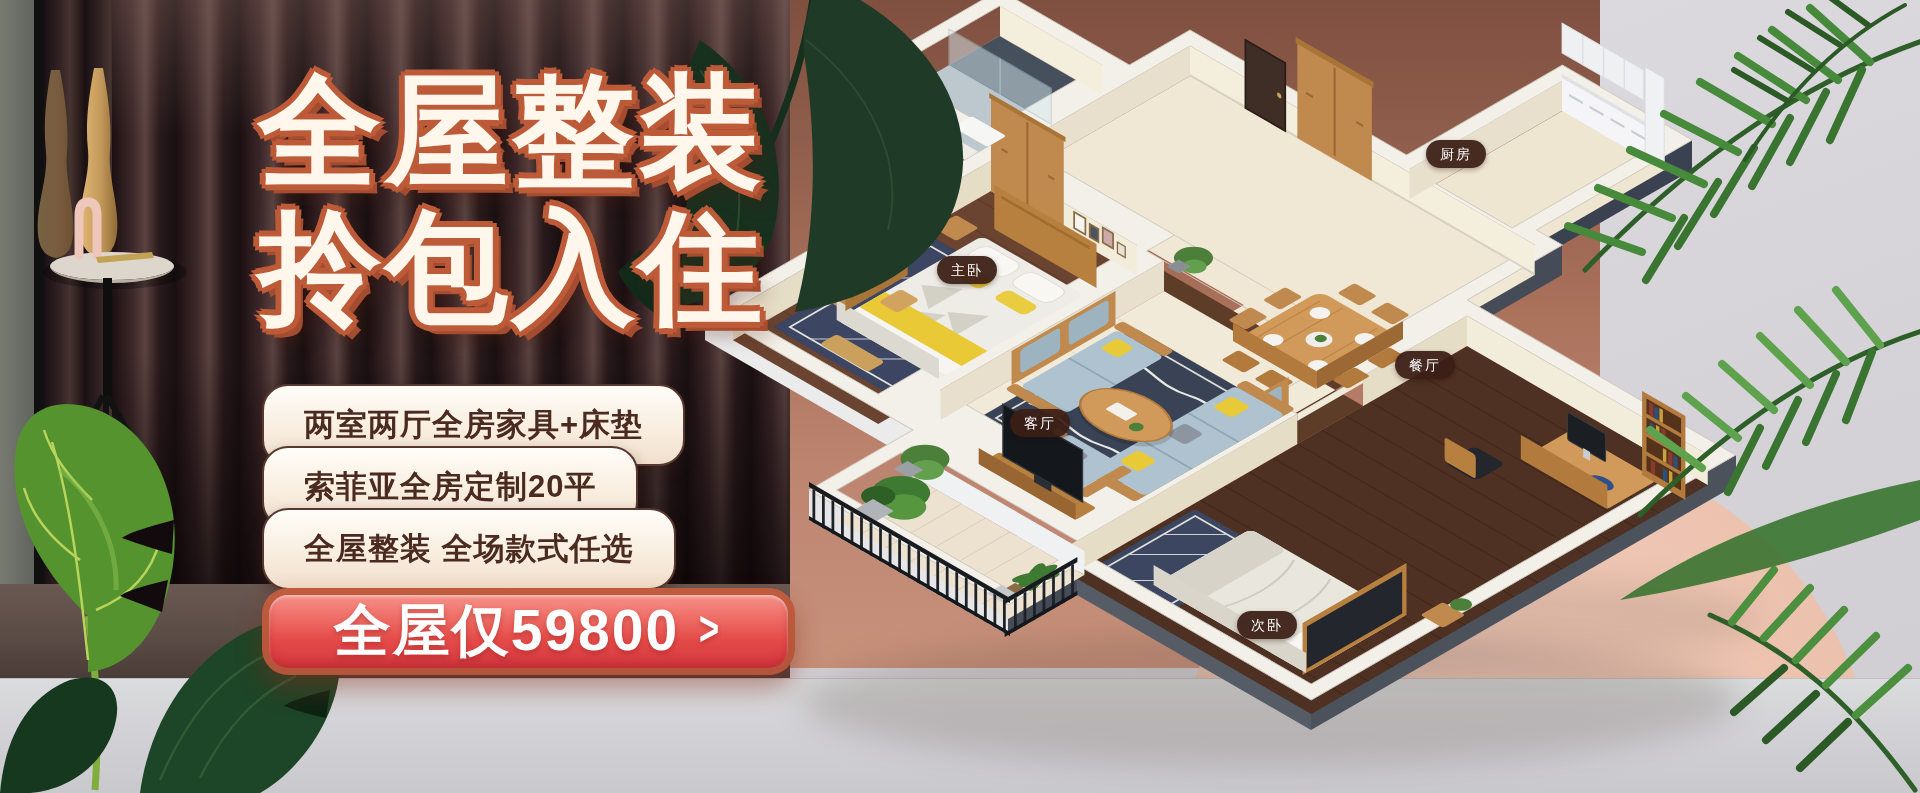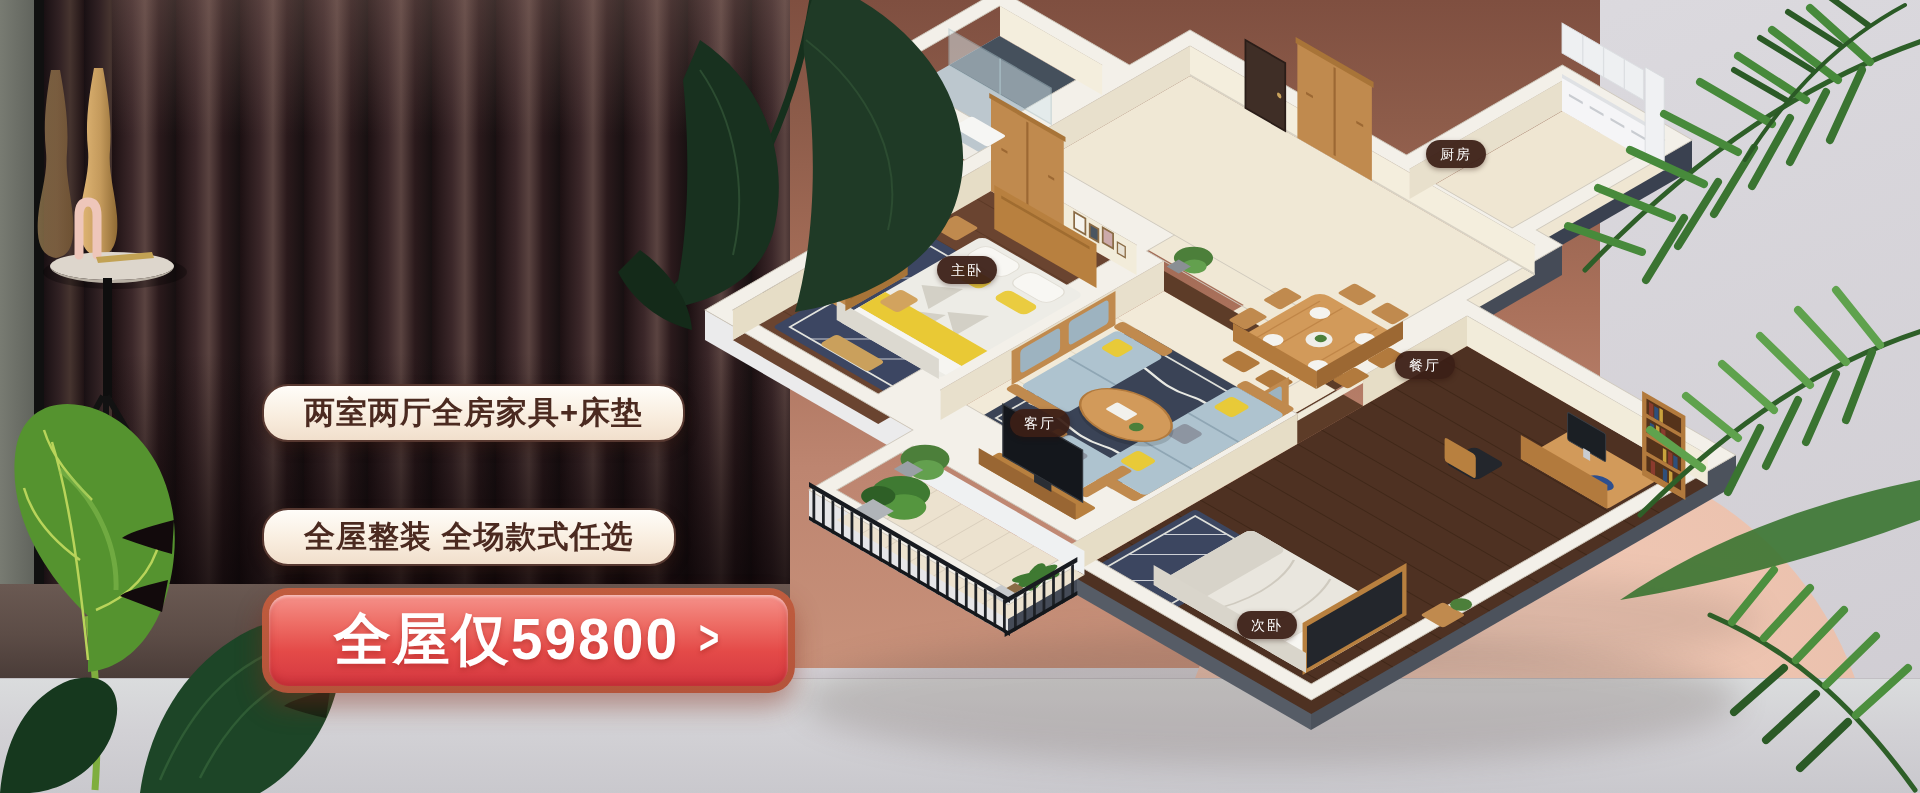--- a/index.html
+++ b/index.html
@@ -36,28 +36,28 @@
 
   
   .headline{left:258px;top:64px;line-height:136px;font-size:123px;font-weight:bold;
     color:#fff7ec;letter-spacing:4px;white-space:nowrap;
     text-shadow:
       -6px 0 #bd5a38, 6px 0 #bd5a38, 0 -6px #bd5a38, 0 6px #bd5a38,
       -4px -4px #bd5a38, 4px -4px #bd5a38, -4px 4px #bd5a38, 4px 4px #bd5a38,
       8px 9px 0 #a44c30, 12px 14px 18px rgba(80,30,15,.4);}
 
   
-  .pill{left:262px;height:46px;line-height:46px;padding:4px 40px;border-radius:26px;
+  .pill{left:262px;height:46px;line-height:46px;padding:16px 40px;border-radius:26px;
     background:linear-gradient(180deg,#fffdf9 0%,#f8ecdd 60%,#f1dfcc 100%);
     border:2px solid #573830;box-shadow:0 6px 14px rgba(55,25,15,.38);
     font-size:31px;font-weight:bold;color:#4b2a20;letter-spacing:1px;white-space:nowrap;}
   .pill1{top:384px;} .pill2{top:446px;} .pill3{top:508px;}
 
   
-  .cta{left:262px;top:588px;width:533px;height:105px;border-radius:26px;
+  .cta{left:262px;top:588px;width:533px;height:87px;border-radius:26px;
     background:linear-gradient(180deg,#c05c3e 0%,#b4543a 100%);
     box-shadow:0 14px 26px rgba(130,45,28,.45);padding:7px;box-sizing:border-box;cursor:pointer;}
   .cta-inner{width:100%;height:100%;border-radius:19px;
     background:linear-gradient(180deg,#f5918a 0%,#ee6f67 30%,#e44a48 62%,#d43841 100%);
     box-shadow:inset 0 2px 3px rgba(255,255,255,.45), inset 0 -4px 8px rgba(150,20,25,.35);
     display:flex;align-items:center;justify-content:center;color:#fff;}
   .cta-label{font-size:57px;font-weight:bold;letter-spacing:2px;text-shadow:0 3px 5px rgba(140,25,20,.35);}
   .cta-arrow{font-size:48px;font-weight:bold;margin-left:16px;transform:scaleX(.72) translateY(-3px);
     text-shadow:0 3px 5px rgba(140,25,20,.35);}
 
@@ -498,23 +498,30 @@
       <path d="M1872,352 L1846,420 M1836,374 L1806,442 M1798,400 L1766,466 M1760,428 L1728,492" stroke="#3a7431" stroke-width="8"></path>
       <path d="M1920,480 C1800,505 1700,545 1620,600 C1710,585 1810,560 1920,520 Z" fill="#3a7431" stroke="none" opacity=".9"></path>
       <path d="M1915,790 C1850,700 1790,650 1710,615" stroke="#2e5f28" stroke-width="5"></path>
       <path d="M1856,715 L1908,668 M1826,685 L1876,636 M1796,660 L1844,610 M1764,638 L1810,588 M1732,622 L1774,570" stroke="#4c8f3e" stroke-width="8"></path>
       <path d="M1848,722 L1800,768 M1816,694 L1766,740 M1784,668 L1734,712" stroke="#2b5a26" stroke-width="8"></path>
       <path d="M1905,5 C1840,40 1790,90 1745,160" stroke="#2b5a26" stroke-width="4"></path>
       <path d="M1868,25 L1820,-10 M1840,45 L1788,12 M1812,70 L1760,38 M1786,100 L1734,70" stroke="#2b5a26" stroke-width="6"></path>
     </g>
   </svg>
 
+  <div class="abs headline">
+    <div>全屋整装</div>
+    <div>拎包入住</div>
+  </div>
 
   <div class="abs pill pill1">
     <span>两室两厅全房家具+床垫</span>
+  </div>
+  <div class="abs pill pill2">
+    <span>索菲亚全房定制20平</span>
   </div>
   <div class="abs pill pill3">
     <span>全屋整装 全场款式任选</span>
   </div>
 
   <div class="abs cta">
     <div class="cta-inner">
       <span class="cta-label">全屋仅59800</span>
       <span class="cta-arrow">&gt;</span>
     </div>

